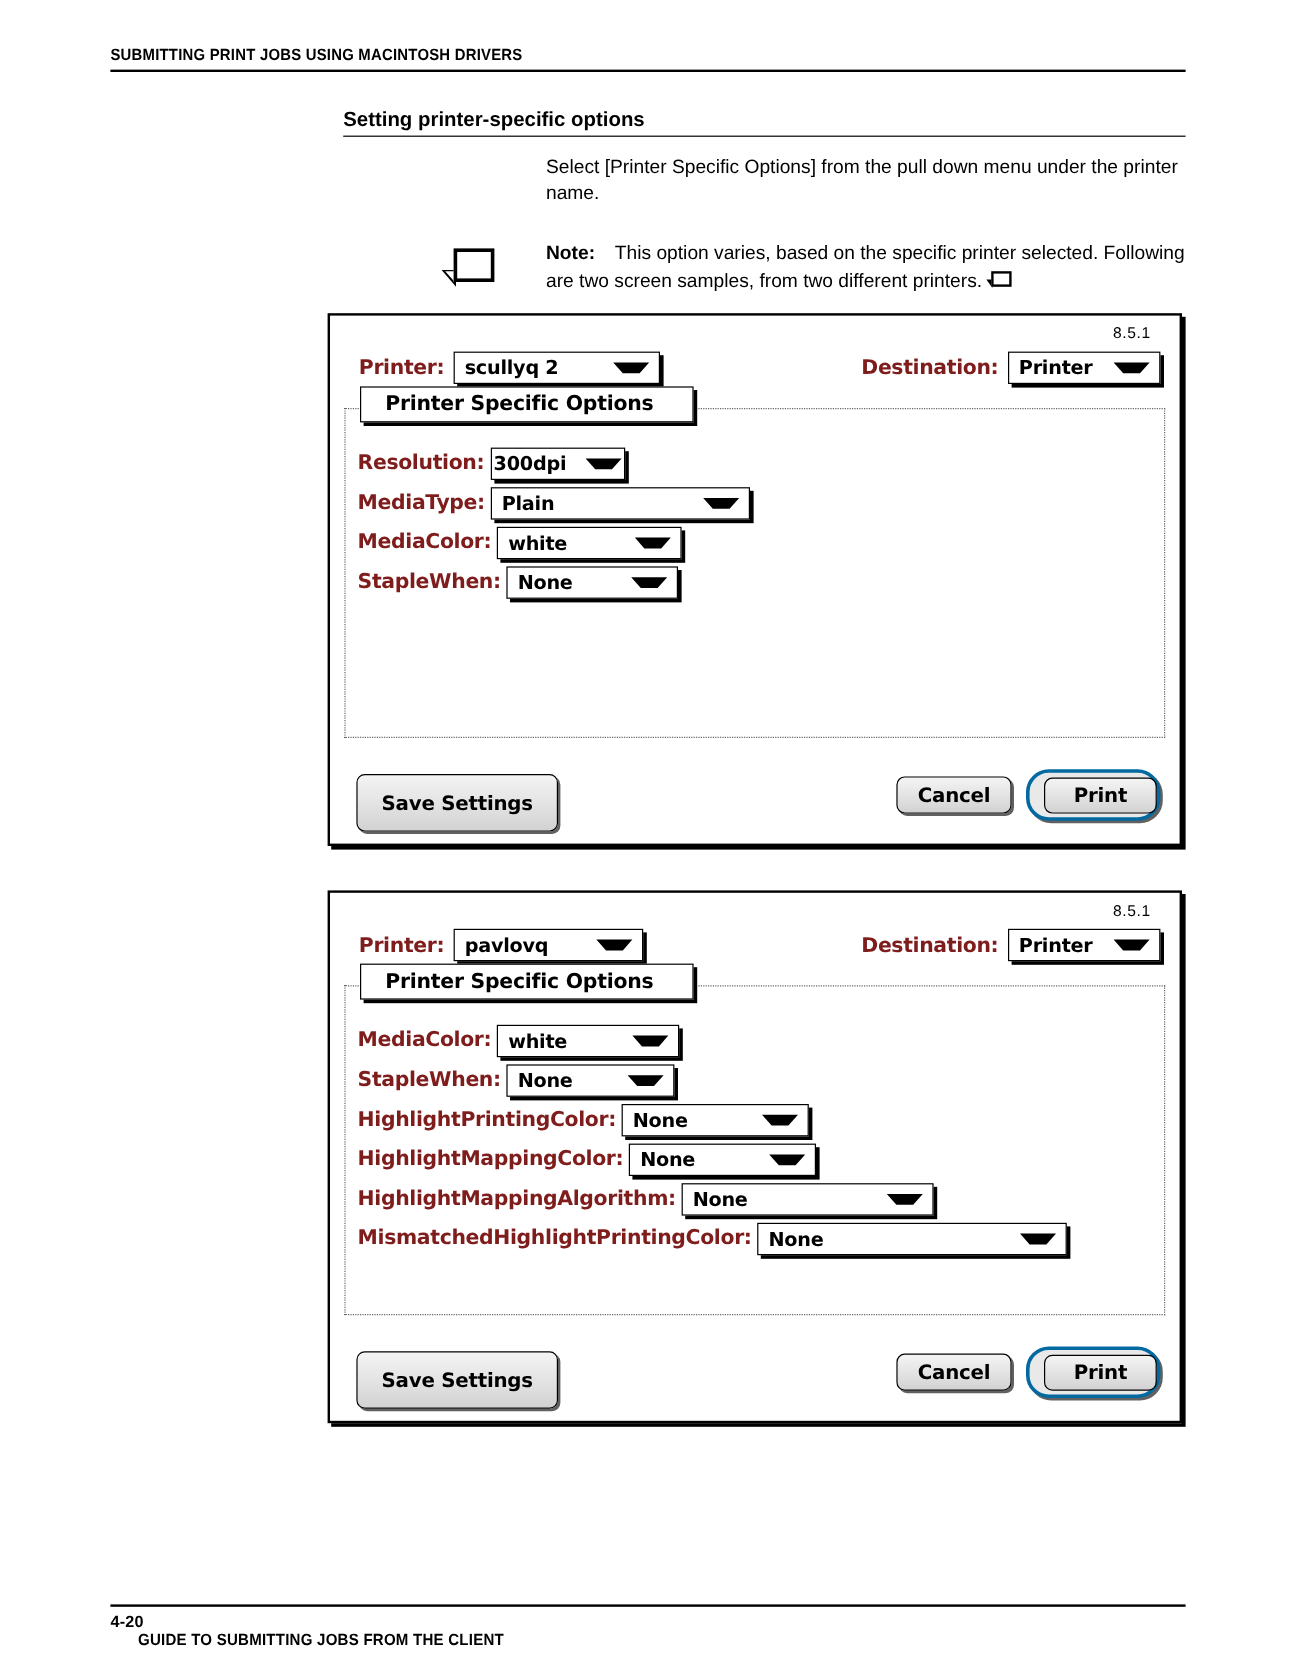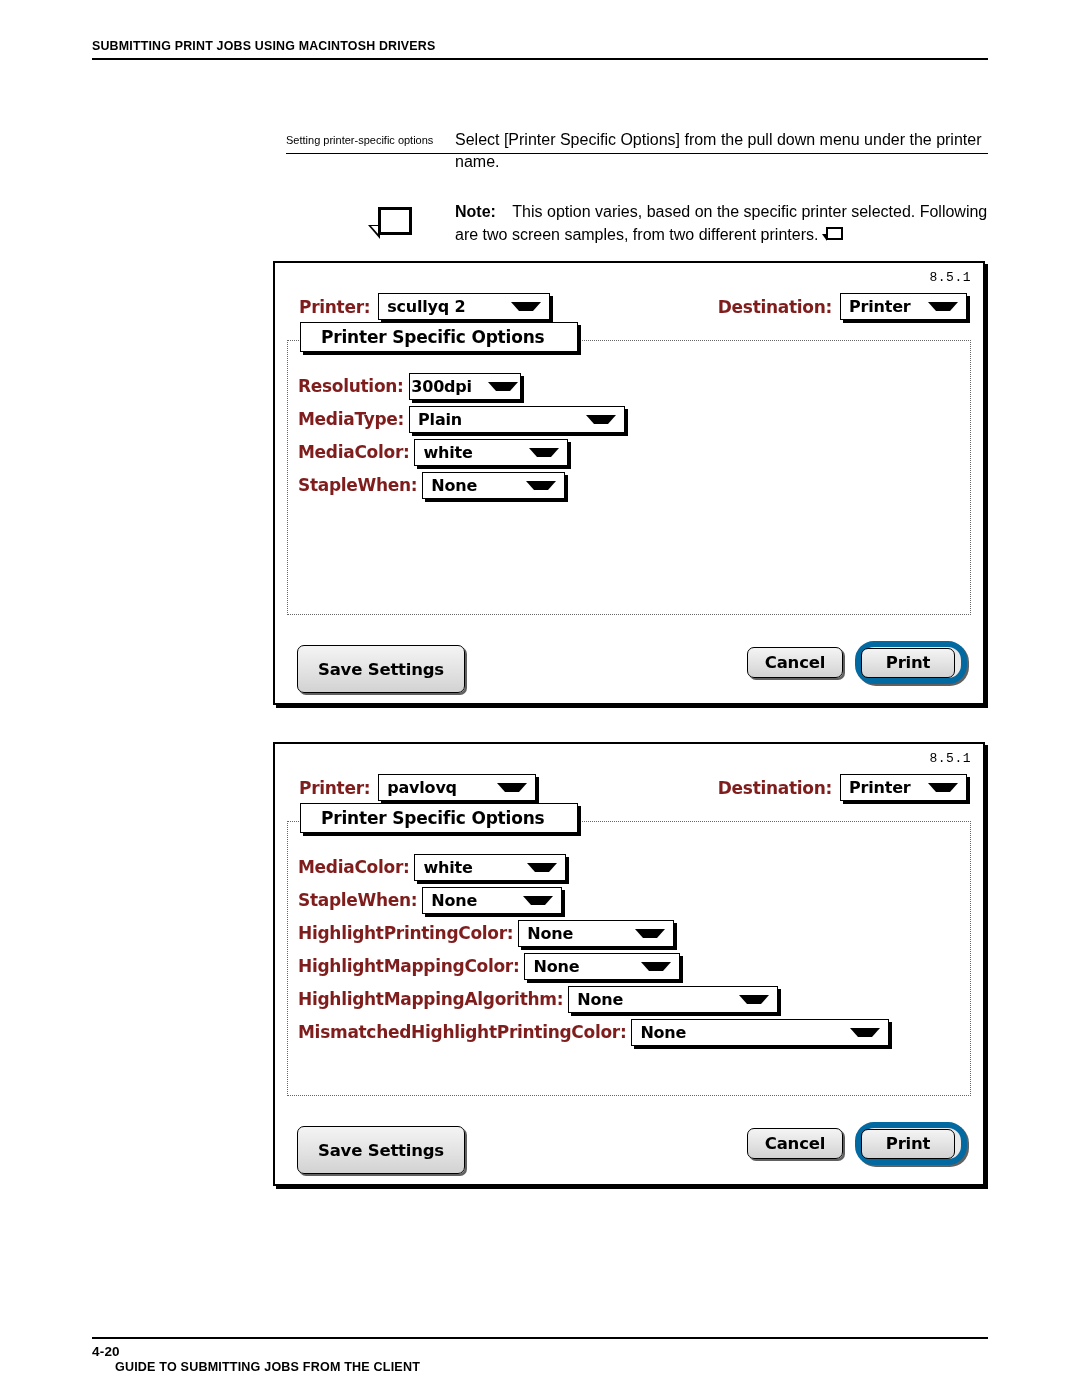--- a/index.html
+++ b/index.html
@@ -39,25 +39,24 @@
   }
 
   
   .section-heading {
     position: absolute;
     left: 286px;
     top: 90px;
     width: 702px;
   }
   .section-heading .sh-text {
-    font-size: 11px;
-    font-weight: normal;
+    font-size: 17px;
+    font-weight: bold;
     line-height: 20px;
     white-space: nowrap;
-    margin-top: 40px;
   }
   .section-heading .sh-rule {
     margin-top: 3px;
     border-top: 1.6px solid #000;
     width: 702px;
   }
 
   
   .body-para {
     position: absolute;
@@ -155,24 +154,24 @@
     background: #ffffff;
     border: 2px solid #000;
     box-sizing: border-box;
     box-shadow: 3px 3px 0 #000;
   }
   #dialog-1 { left: 273px; top: 261px; width: 712px; height: 444px; }
   #dialog-2 { left: 273px; top: 742px; width: 712px; height: 444px; }
 
   .version-label {
     position: absolute;
-    right: 12px;
+    right: 24px;
     top: 7px;
     font-size: 13px;
-    font-family: Liberation Mono, monospace;
+    font-family: Liberation Sans, sans-serif;
     letter-spacing: 0.5px;
   }
 
   
   .top-row {
     position: absolute;
     left: 0; right: 0; top: 30px;
     height: 34px;
   }
   .printer-group {
@@ -324,28 +323,28 @@
   }
   .btn-save    { left: 22px;  top: 4px; width: 168px; height: 48px; }
   .btn-cancel  { right: 140px; top: 6px; width: 96px; height: 31px; }
 
   .default-ring {
     position: absolute;
     right: 16px;
     top: 0px;
     width: 112px;
     height: 43px;
-    border: 6px solid #0369a1;
+    border: 3px solid #0369a1;
     border-radius: 19px;
     box-sizing: border-box;
     box-shadow: 2px 2px 0 rgba(0,0,0,0.62);
     background: #e9e9e9;
     display: flex;
     align-items: center;
-    justify-content: flex-start;
+    justify-content: flex-end;
   }
   .default-ring .mac-btn {
     position: static;
     width: 94px;
     height: 30px;
     box-shadow: none;
     border: 1.5px solid #000;
   }
 
   

